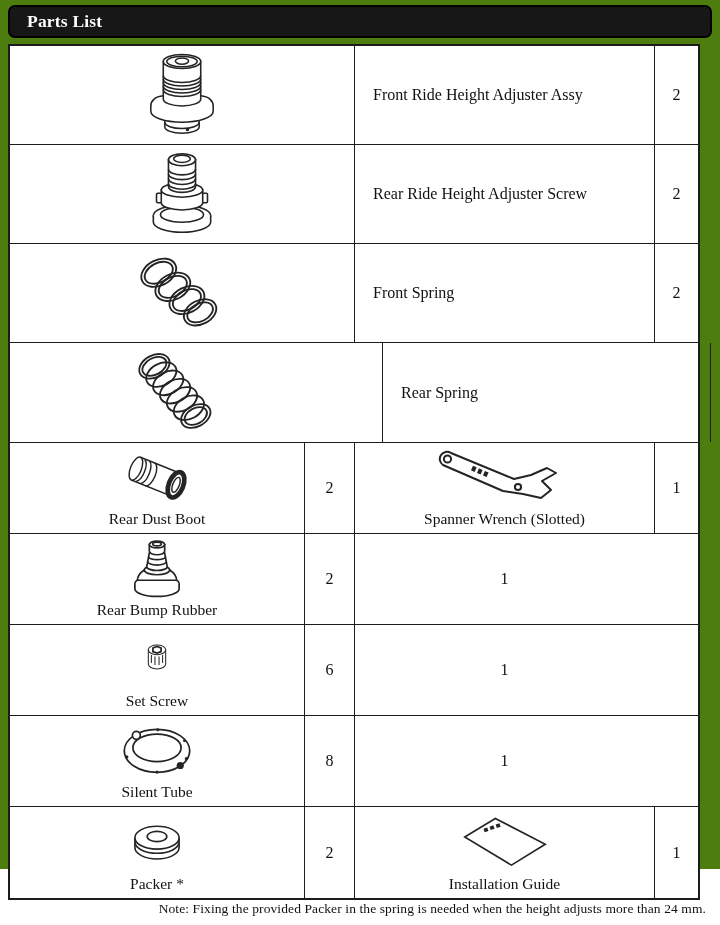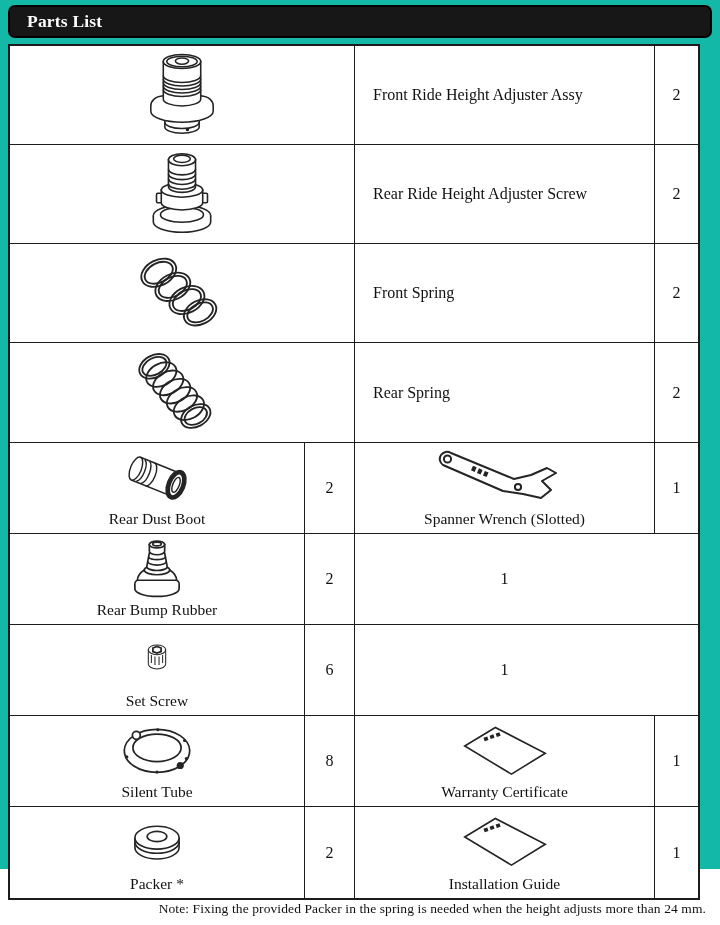--- a/index.html
+++ b/index.html
@@ -1,35 +1,35 @@
 <!DOCTYPE html>
 <html><head>
 <meta charset="utf-8">
 <style>
   * { margin:0; padding:0; box-sizing:border-box; }
   html,body { width:720px; height:925px; background:#fff; }
   body { font-family:"Liberation Serif", serif; color:#111; position:relative; overflow:hidden; }
 
-  .page { position:relative; width:720px; height:869px; background:#14b8a6; }
+  .page { position:relative; width:720px; height:869px; background:#4d7c0f; }
 
   .header-bar {
     position:absolute; left:8px; top:5px; width:704px; height:33px;
     background:#171717; border:2px solid #000; border-radius:7px;
     display:flex; align-items:center; padding-left:17px;
   }
   .header-title { color:#fff; font-weight:bold; font-size:17.5px; letter-spacing:.2px; }
 
   .parts-table {
     position:absolute; left:8px; top:44px; width:692px;
     border:2px solid #1c1c1c; background:#fff;
   }
   .row { display:grid; border-bottom:1.5px solid #1c1c1c; }
   .row:last-child { border-bottom:none; }
   .row.full  { grid-template-columns:344px 300px 1fr; height:99px; }
-  .row.full.tall { height:100px; }
+  .row.full.tall { height:100px;gap:28px; }
   .row.split { grid-template-columns:294px 50px 300px 1fr; height:91px; }
 
   .cell { display:flex; align-items:center; justify-content:center; border-left:1.5px solid #1c1c1c; min-width:0; overflow:hidden; }
   .cell:first-child { border-left:none; }
   .name-cell { justify-content:flex-start; padding-left:18px; font-size:16px; }
   .qty-cell  { font-size:16px; }
   .item-cell { flex-direction:column; justify-content:flex-start; padding-bottom:5px; }
   .item-art  { flex:1; display:flex; align-items:center; justify-content:center; min-height:0; width:100%; }
   .item-label{ font-size:15.5px; line-height:1.15; white-space:nowrap; }
 
@@ -242,29 +242,20 @@
               <circle cx="20" cy="44" r="1.8"></circle>
               <circle cx="82" cy="54" r="4.2"></circle>
             </g>
           </svg>
         </div>
         <span class="item-label">Silent Tube</span>
       </div>
       <div class="cell qty-cell">
         <span>8</span>
       </div>
-      <div class="cell item-cell">
-        <div class="item-art">
-          <svg width="118" height="58" viewBox="0 0 120 72">
-            <polygon class="fl" points="10,31 48,8 110,40 68,66"></polygon>
-            <line x1="34" y1="23" x2="54" y2="16" stroke="#242424" stroke-width="4.5" stroke-dasharray="5,3"></line>
-          </svg>
-        </div>
-        <span class="item-label">Warranty Certificate</span>
-      </div>
       <div class="cell qty-cell">
         <span>1</span>
       </div>
     </div>
 
     <div class="row split">
       <div class="cell item-cell">
         <div class="item-art">
           <svg width="76" height="54" viewBox="0 0 90 66">
             <path class="fl" d="M18,34 v7 a27,14 0 0 0 54,0 v-7"></path>

